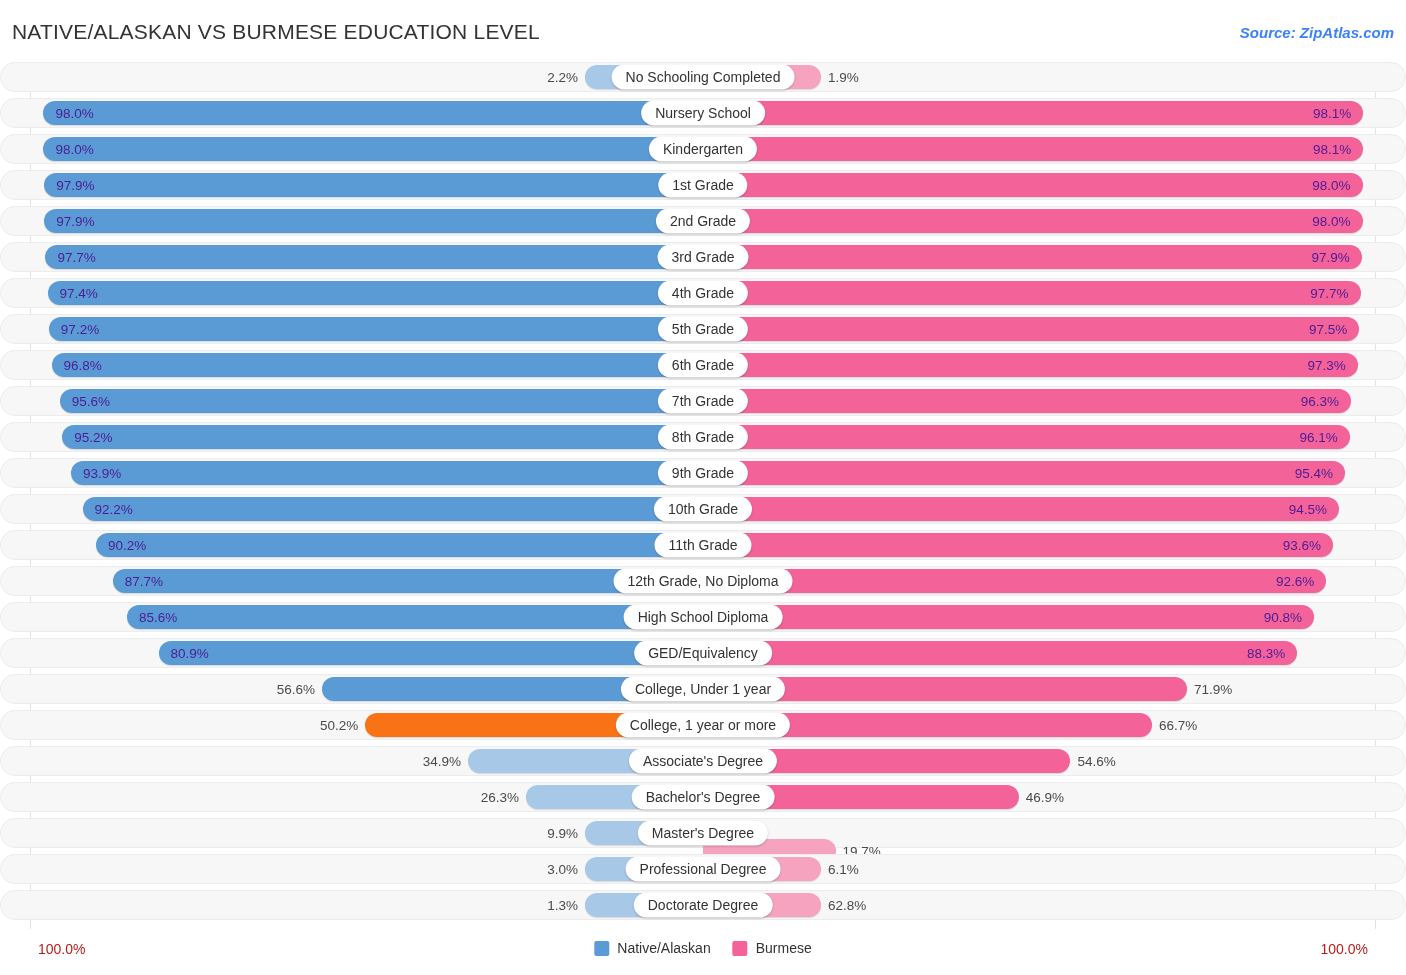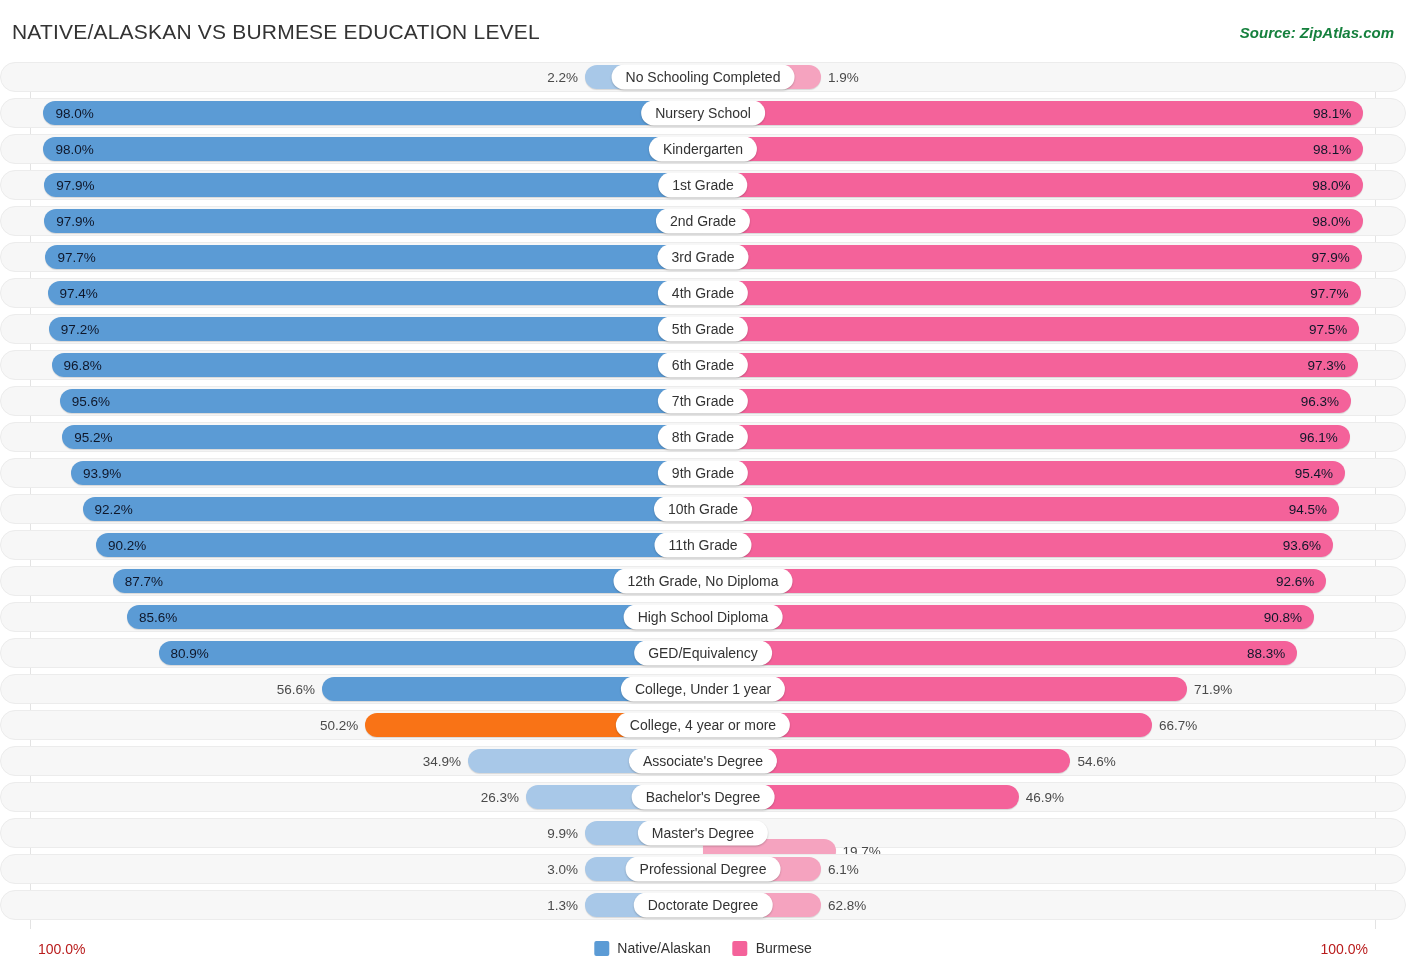--- a/index.html
+++ b/index.html
@@ -16,21 +16,21 @@
   .header {
     position: absolute; left: 0; top: 0; width: 1406px; height: 62px;
   }
   .chart-title {
     position: absolute; left: 12px; top: 20px;
     font-size: 21px; color: #333333; letter-spacing: .2px;
     white-space: nowrap;
   }
   .source {
     position: absolute; right: 12px; top: 24px;
-    font-size: 15px; color: #15803d; font-style: italic; font-weight: bold;
+    font-size: 15px; color: #3b82f6; font-style: italic; font-weight: bold;
     white-space: nowrap;
   }
 
   
   .plot {
     position: absolute; left: 0; top: 62px;
     width: 1406px; height: 872px;
   }
   .gridline {
     position: absolute; top: 0; bottom: 5px; width: 1px;
@@ -67,21 +67,21 @@
     border-radius: 12px;
     display: flex; align-items: center;
     box-shadow: 0 1px 1px rgba(0,0,0,.13);
     position: relative;
   }
   .half.left  .bar { justify-content: flex-start; border-top-right-radius:0; border-bottom-right-radius:0; }
   .half.right .bar { justify-content: flex-end;   border-top-left-radius:0;  border-bottom-left-radius:0; }
 
   .bar-val {
     font-size: 13.5px;
-    color: #0f172a;
+    color: #4c1d95;
     white-space: nowrap;
     font-weight: normal;
   }
   .half.left  .bar-val { margin-left: 12px; }
   .half.right .bar-val { margin-right: 12px; }
 
   
   .out-val {
     position: absolute;
     font-size: 13.5px; color: #4a4a4a; white-space: nowrap;
@@ -413,21 +413,21 @@
               <div class="bar" style="width: 337.846px; background: #f97316;">
                 <span class="out-val">50.2%</span>
               </div>
             </div>
             <div class="half right">
               <div class="bar" style="width: 448.891px; background: rgb(244, 98, 154);">
                 <span class="out-val">66.7%</span>
               </div>
             </div>
           </div>
-          <div class="label-pill">College, 4 year or more</div>
+          <div class="label-pill">College, 1 year or more</div>
         </div>
         <div class="row">
           <div class="row-inner">
             <div class="half left">
               <div class="bar" style="width: 234.877px; background: rgb(168, 200, 232);">
                 <span class="out-val">34.9%</span>
               </div>
             </div>
             <div class="half right">
               <div class="bar" style="width: 367.458px; background: rgb(244, 98, 154);">

